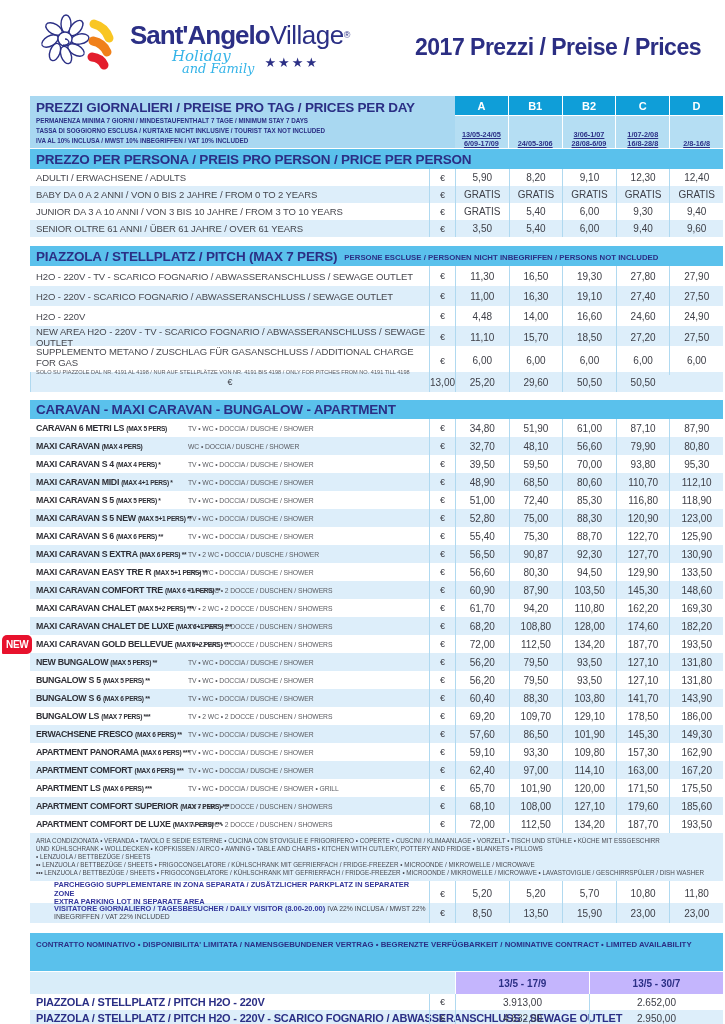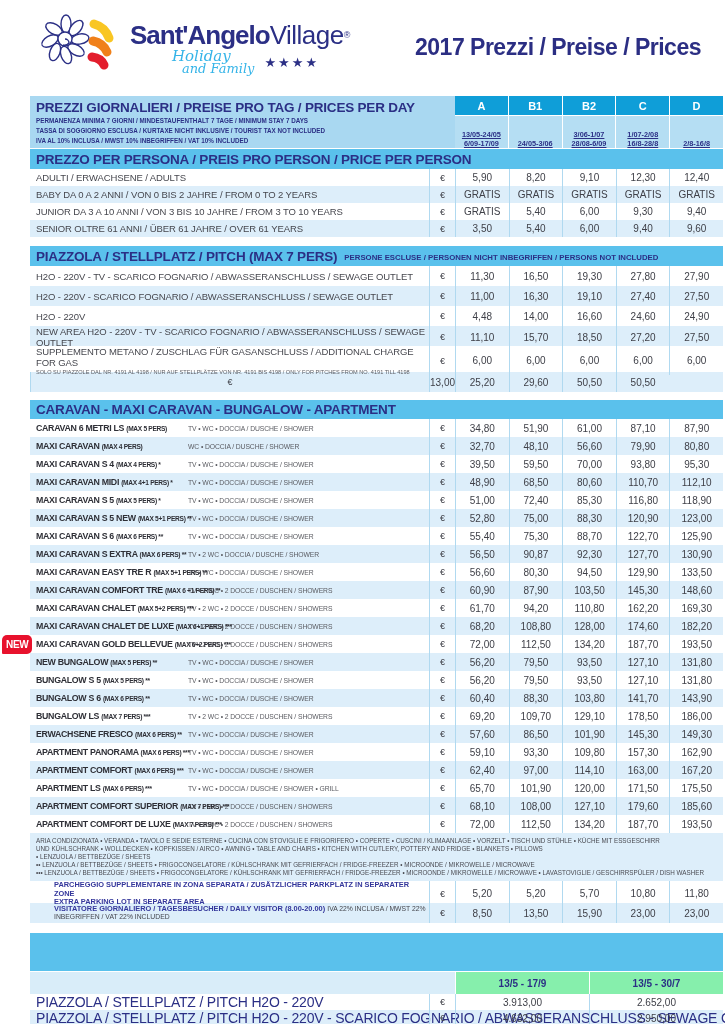--- a/index.html
+++ b/index.html
@@ -81,24 +81,24 @@
   .sprow .lab .plain{font-weight:normal;color:#44454c;font-size:6.8px;}
   .sp1{height:22px;background:#fff;}
   .sp2{height:20px;background:var(--row-alt);}
 
   
   .bar2{height:38px;background:var(--bar-blue);padding:4px 0 0 6px;margin-bottom:1px;}
   .bar2 .t{font-size:14px;font-weight:bold;color:var(--navy);letter-spacing:-0.2px;}
   .bar2 .s{font-size:7.8px;font-weight:bold;color:var(--navy);margin-top:3px;}
   .season-head{display:grid;grid-template-columns:425px repeat(2,134px);height:22px;column-gap:0;}
   .sh-blank{background:#d9edf9;}
-  .sh-col{background:#86efac;border-left:1px solid #fff;display:flex;align-items:center;justify-content:center;
+  .sh-col{background:#c4b5fd;border-left:1px solid #fff;display:flex;align-items:center;justify-content:center;
           font-size:10px;font-weight:bold;color:var(--navy);}
   .srow{display:grid;grid-template-columns:399px 26px repeat(2,134px);align-items:center;height:16px;}
-  .srow .lab{padding-left:6px;font-size:14px;font-weight:normal;color:var(--navy);letter-spacing:-0.2px;white-space:nowrap;}
+  .srow .lab{padding-left:6px;font-size:11px;font-weight:bold;color:var(--navy);letter-spacing:-0.2px;white-space:nowrap;}
 </style>
 </head>
 <body>
 
 <div class="page">
 
   <div class="top">
     <div class="brand">
       <svg class="brand-svg" width="86" height="72" viewBox="0 0 86 72">
         <g stroke="#2b2f85" stroke-width="1.4" fill="#fff">
@@ -549,20 +549,21 @@
       <div class="cell">15,90</div>
       <div class="cell">23,00</div>
       <div class="cell">23,00</div>
     </div>
   </div>
 
   <div class="gap10"></div>
 
   <div class="sheet" id="sec4">
     <div class="bar2">
+      <div class="s">CONTRATTO NOMINATIVO • DISPONIBILITA' LIMITATA / NAMENSGEBUNDENER VERTRAG • BEGRENZTE VERFÜGBARKEIT / NOMINATIVE CONTRACT • LIMITED AVAILABILITY</div>
     </div>
     <div class="season-head">
       <div class="sh-blank"></div>
       <div class="sh-col">13/5 - 17/9</div>
       <div class="sh-col">13/5 - 30/7</div>
     </div>
     <div id="sec4-rows">
         <div class="srow r-white">
           <div class="lab">PIAZZOLA / STELLPLATZ / PITCH H2O - 220V</div>
           <div class="cell euro">€</div>

